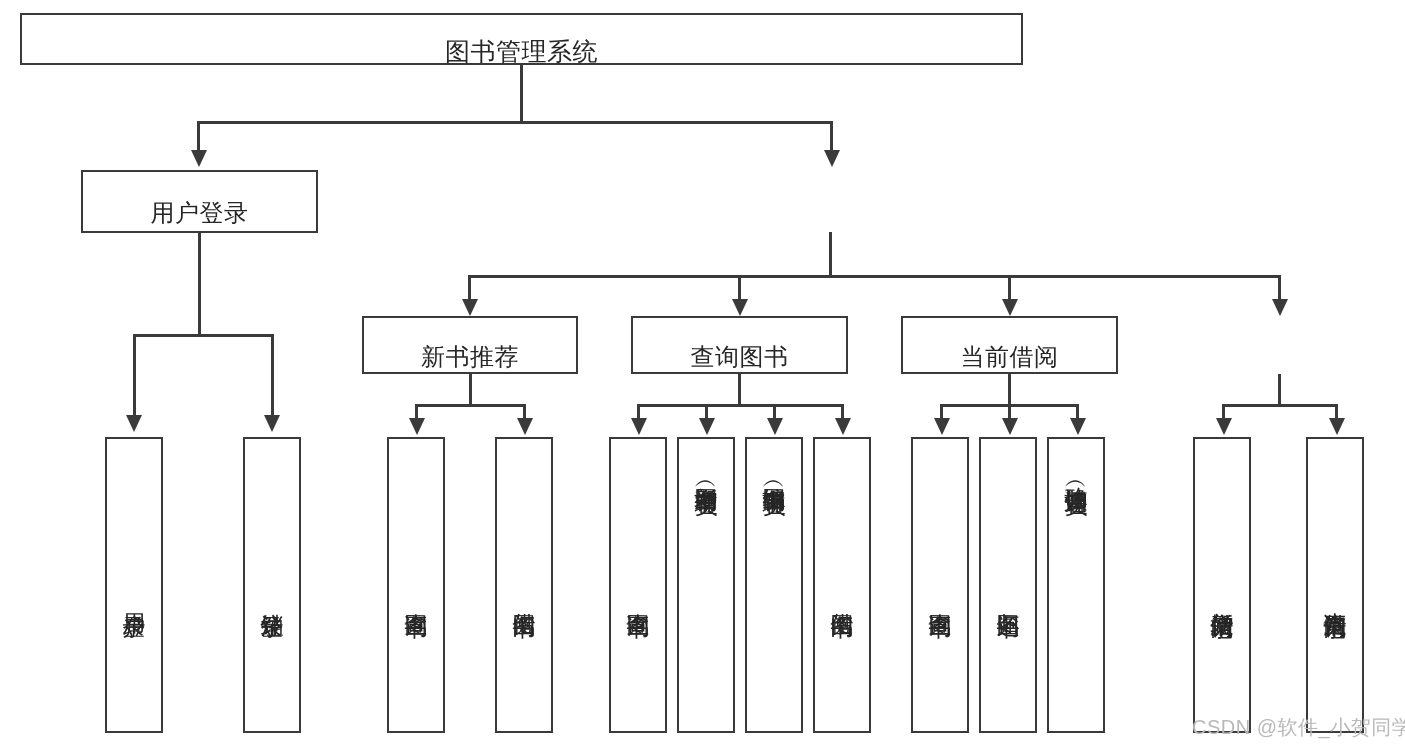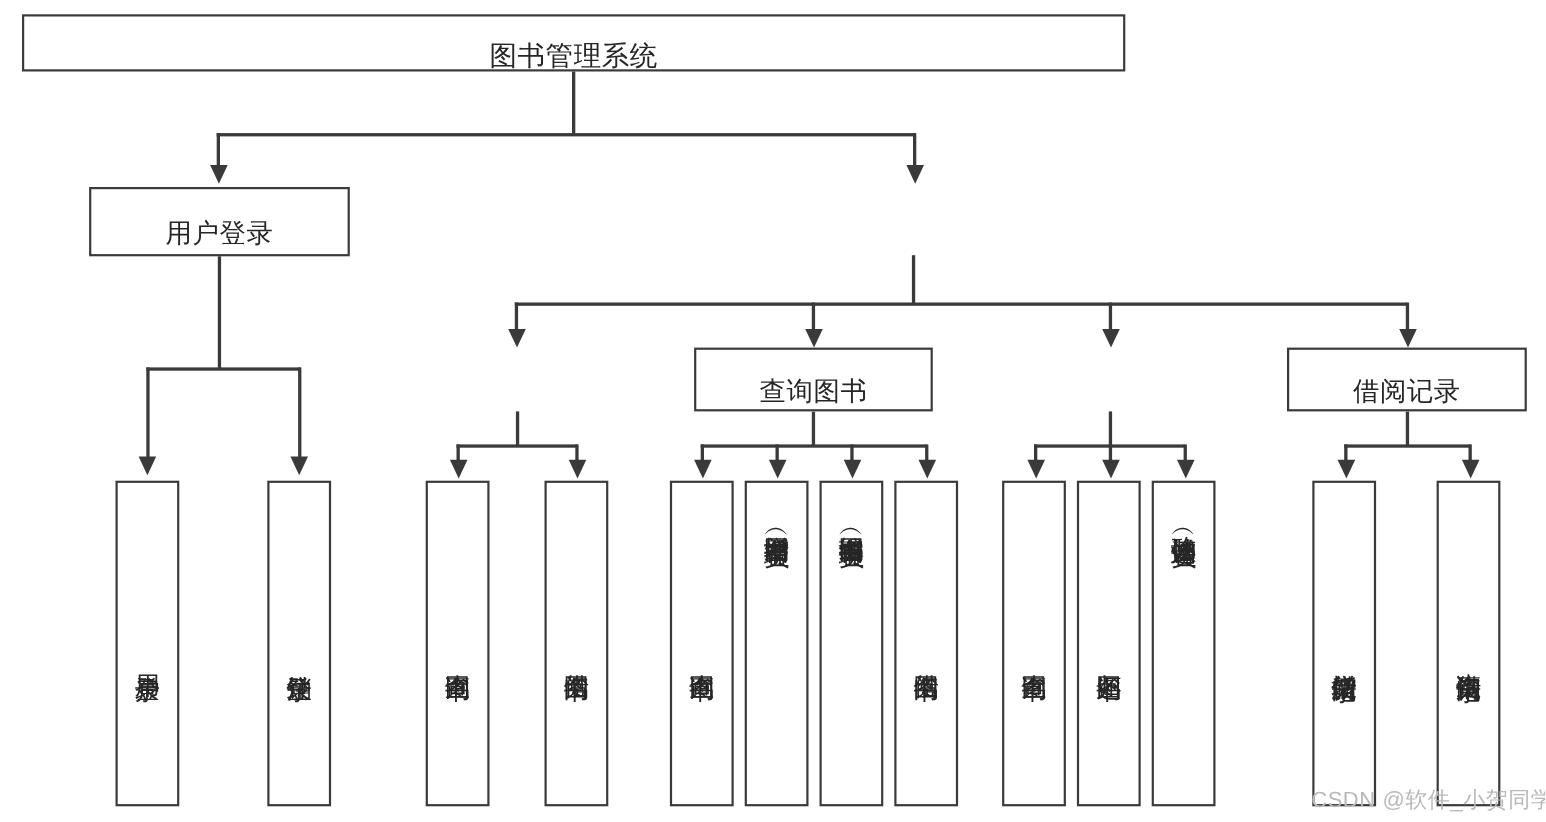--- a/index.html
+++ b/index.html
@@ -121,25 +121,28 @@
 
   <div class="vline" style="left:468px; top:275px; height:25px;"></div>
   <div class="arrow" style="left:462px; top:299px;"></div>
   <div class="vline" style="left:738px; top:275px; height:25px;"></div>
   <div class="arrow" style="left:732px; top:299px;"></div>
   <div class="vline" style="left:1008px; top:275px; height:25px;"></div>
   <div class="arrow" style="left:1002px; top:299px;"></div>
   <div class="vline" style="left:1278px; top:275px; height:25px;"></div>
   <div class="arrow" style="left:1272px; top:299px;"></div>
 
+  <div class="node horiz" style="left:362px; top:316px; width:216px; height:58px;">
+    <span class="lbl">新书推荐</span>
+  </div>
   <div class="node horiz" style="left:631px; top:316px; width:217px; height:58px;">
     <span class="lbl">查询图书</span>
   </div>
-  <div class="node horiz" style="left:1170px; top:316px; width:218px; height:58px;">
-    <span class="lbl">借阅记录</span>
+  <div class="node horiz" style="left:901px; top:316px; width:217px; height:58px;">
+    <span class="lbl">当前借阅</span>
   </div>
 
   <div class="vline" style="left:469px; top:374px; height:32px;"></div>
   <div class="hline" style="left:415px; top:404px; width:110px;"></div>
   <div class="vline" style="left:415px; top:404px; height:15px;"></div>
   <div class="arrow" style="left:409px; top:418px;"></div>
   <div class="vline" style="left:523px; top:404px; height:15px;"></div>
   <div class="arrow" style="left:517px; top:418px;"></div>
 
   <div class="vline" style="left:738px; top:374px; height:32px;"></div>

